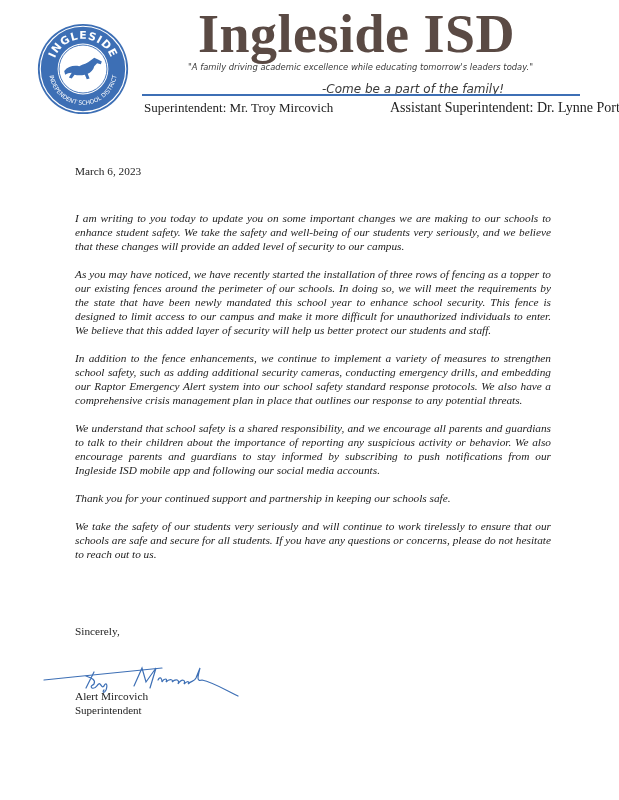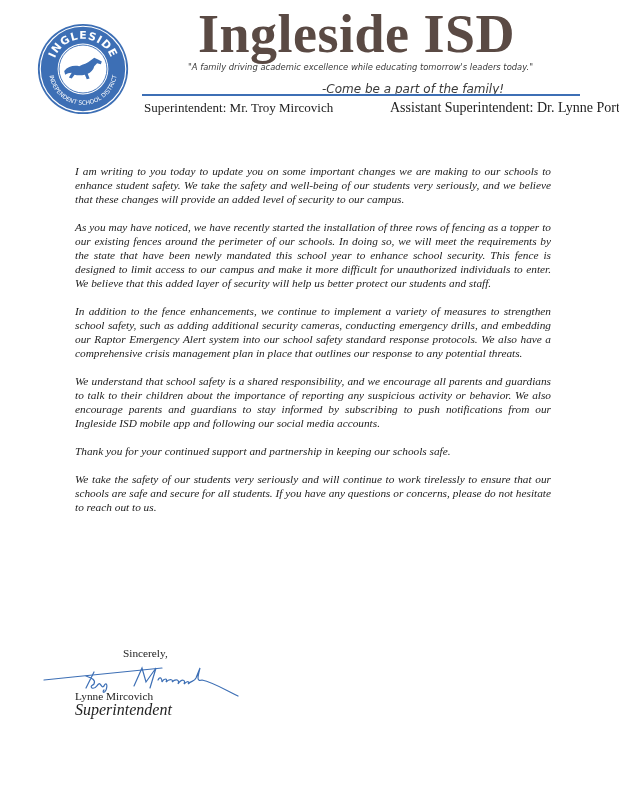--- a/index.html
+++ b/index.html
@@ -9,24 +9,24 @@
   .motto { position: absolute; left: 188px; top: 62px; font-family: "DejaVu Sans", sans-serif; font-style: italic; font-size: 8.4px; color: #3a3a3a; white-space: nowrap; }
   .submotto { position: absolute; left: 322px; top: 82px; font-family: "DejaVu Sans", sans-serif; font-style: italic; font-size: 12px; color: #3a3a3a; white-space: nowrap; }
   .divider { position: absolute; left: 142px; top: 94px; width: 438px; height: 2px; background: #3d6fb5; }
   .supt { position: absolute; left: 144px; top: 100px; font-size: 13px; color: #222; white-space: nowrap; }
   .asst { position: absolute; left: 390px; top: 100px; font-size: 14px; color: #222; white-space: nowrap; }
   .letter { position: absolute; left: 75px; top: 164px; width: 476px; font-size: 11.3px; line-height: 14px; color: #222; }
   .letter p { margin: 0; text-align: justify; }
   .date { margin-bottom: 33px !important; }
   .greet { margin-bottom: 12px !important; }
   .para { margin-bottom: 14px !important; font-style: italic; }
-  .sig-block { position: absolute; left: 75px; top: 646px; font-size: 11.3px; line-height: 14px; color: #222; margin-left: 48px; }
+  .sig-block { position: absolute; left: 75px; top: 624px; font-size: 11.3px; line-height: 14px; color: #222; }
   .sig-svg { position: absolute; left: 42px; top: 660px; width: 210px; height: 48px; }
   .name { position: absolute; left: 75px; top: 689px; font-size: 11.3px; line-height: 14px; }
-  .role { position: absolute; left: 75px; top: 703px; font-size: 16px; line-height: 14px; font-style: italic; }
+  .role { position: absolute; left: 75px; top: 703px; font-size: 11px; line-height: 14px; }
 </style>
 </head>
 <body>
 
 <svg class="logo" viewBox="0 0 100 100">
   <defs>
     <path id="topArc" d="M 18 50 A 32 32 0 0 1 82 50"></path>
     <path id="botArc" d="M 14 52 A 36 36 0 0 0 86 52"></path>
   </defs>
   <circle cx="50" cy="50" r="48" fill="#3d6fb5"></circle>
@@ -44,33 +44,34 @@
 </svg>
 
 <div class="title">Ingleside ISD</div>
 <div class="motto">"A family driving academic excellence while educating tomorrow's leaders today."</div>
 <div class="submotto">-Come be a part of the family!</div>
 <div class="divider"></div>
 <div class="supt">Superintendent: Mr. Troy Mircovich</div>
 <div class="asst">Assistant Superintendent: Dr. Lynne Porter</div>
 
 <div class="letter">
+  <p class="date">March 6, 2023</p>
   <p class="para">I am writing to you today to update you on some important changes we are making to our schools to enhance student safety. We take the safety and well-being of our students very seriously, and we believe that these changes will provide an added level of security to our campus.</p>
   <p class="para">As you may have noticed, we have recently started the installation of three rows of fencing as a topper to our existing fences around the perimeter of our schools. In doing so, we will meet the requirements by the state that have been newly mandated this school year to enhance school security. This fence is designed to limit access to our campus and make it more difficult for unauthorized individuals to enter. We believe that this added layer of security will help us better protect our students and staff.</p>
   <p class="para">In addition to the fence enhancements, we continue to implement a variety of measures to strengthen school safety, such as adding additional security cameras, conducting emergency drills, and embedding our Raptor Emergency Alert system into our school safety standard response protocols. We also have a comprehensive crisis management plan in place that outlines our response to any potential threats.</p>
   <p class="para">We understand that school safety is a shared responsibility, and we encourage all parents and guardians to talk to their children about the importance of reporting any suspicious activity or behavior. We also encourage parents and guardians to stay informed by subscribing to push notifications from our Ingleside ISD mobile app and following our social media accounts.</p>
   <p class="para">Thank you for your continued support and partnership in keeping our schools safe.</p>
   <p class="para">We take the safety of our students very seriously and will continue to work tirelessly to ensure that our schools are safe and secure for all students. If you have any questions or concerns, please do not hesitate to reach out to us.</p>
 </div>
 
 <div class="sig-block">Sincerely,</div>
 
 <svg class="sig-svg" viewBox="0 0 210 48">
   <g fill="none" stroke="#3d6fb5" stroke-width="1.2" stroke-linecap="round">
     <path d="M2 20 C40 16 70 13 120 8"></path>
     <path d="M52 12 L44 28 M44 16 C50 18 54 20 52 24 C50 26 48 26 50 28 C54 30 56 22 58 24 C60 26 60 28 62 26 C64 22 66 24 64 30 C62 34 60 32 62 30"></path>
     <path d="M92 26 L100 8 L104 22 L114 8 L108 28"></path>
     <path d="M116 20 C118 16 120 18 120 22 C122 18 126 18 124 22 C128 18 132 20 130 22 C134 18 138 20 136 24 C140 18 144 20 142 24 C146 20 148 22 146 24 C150 20 152 22 154 18 L158 8 C156 16 154 22 160 20 C170 22 180 28 196 36"></path>
   </g>
 </svg>
 
-<div class="name">Lynne Mircovich</div>
+<div class="name">Alert Mircovich</div>
 <div class="role">Superintendent</div>
 
 </body></html>

